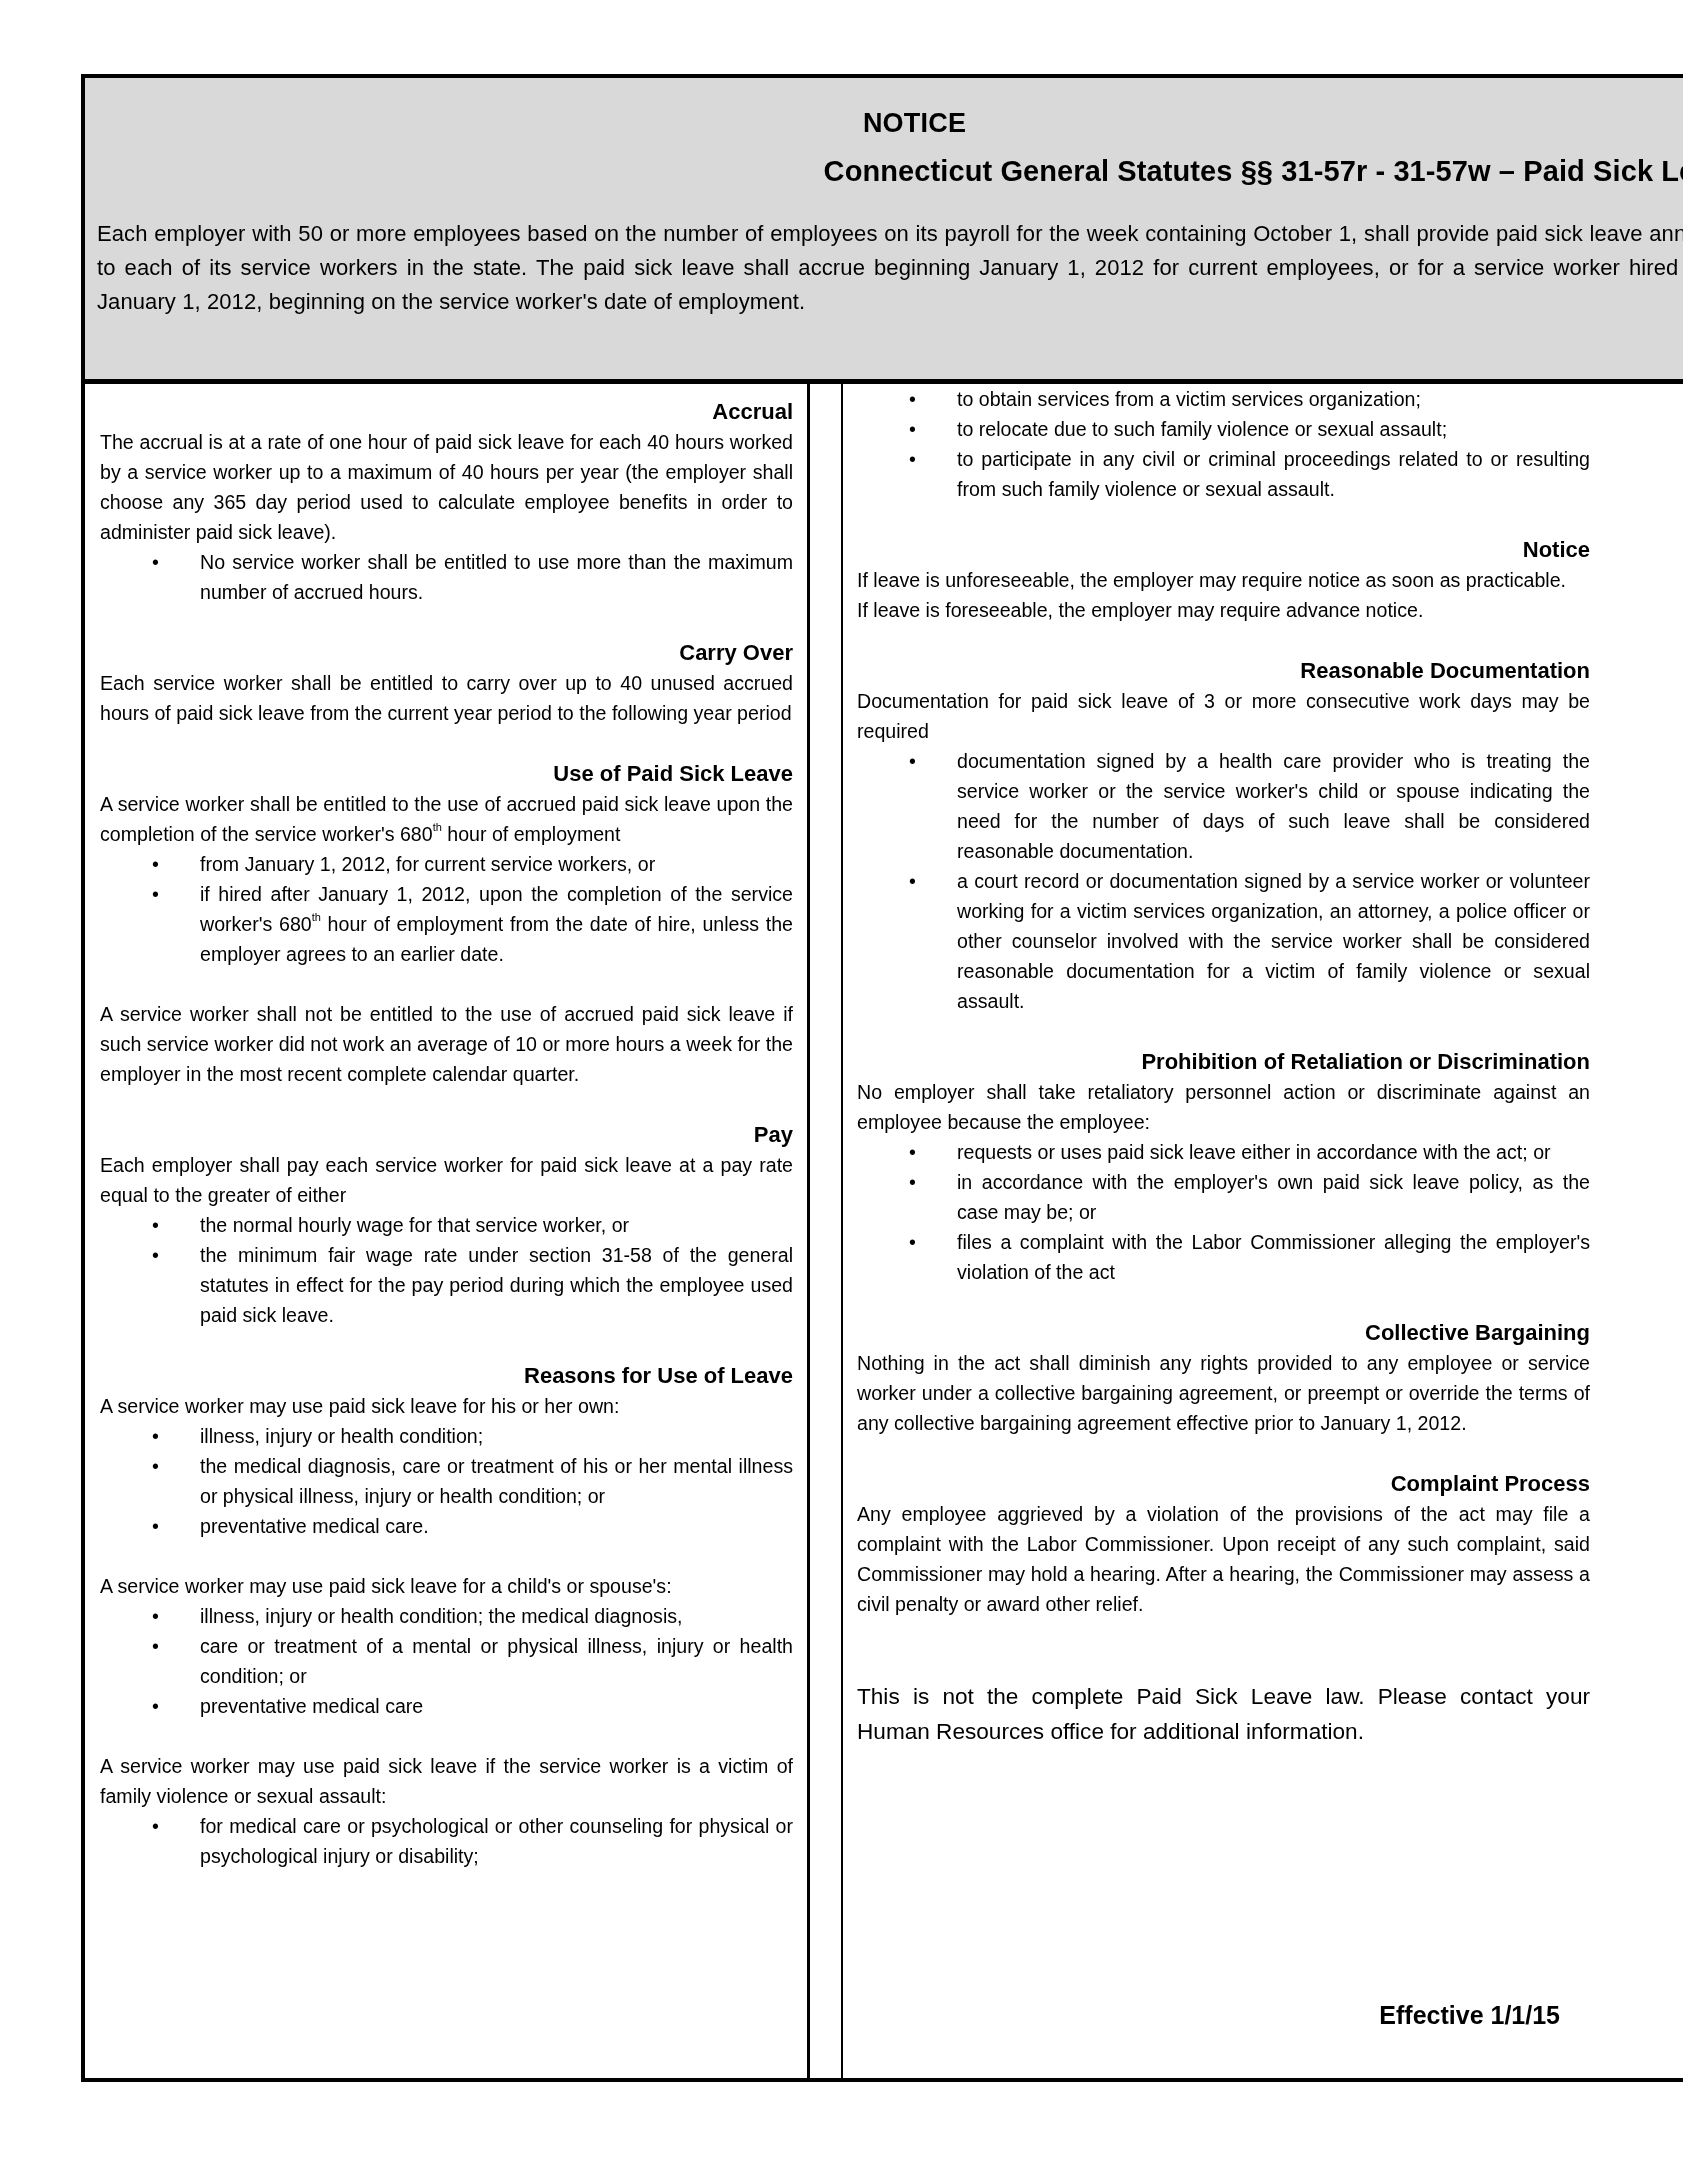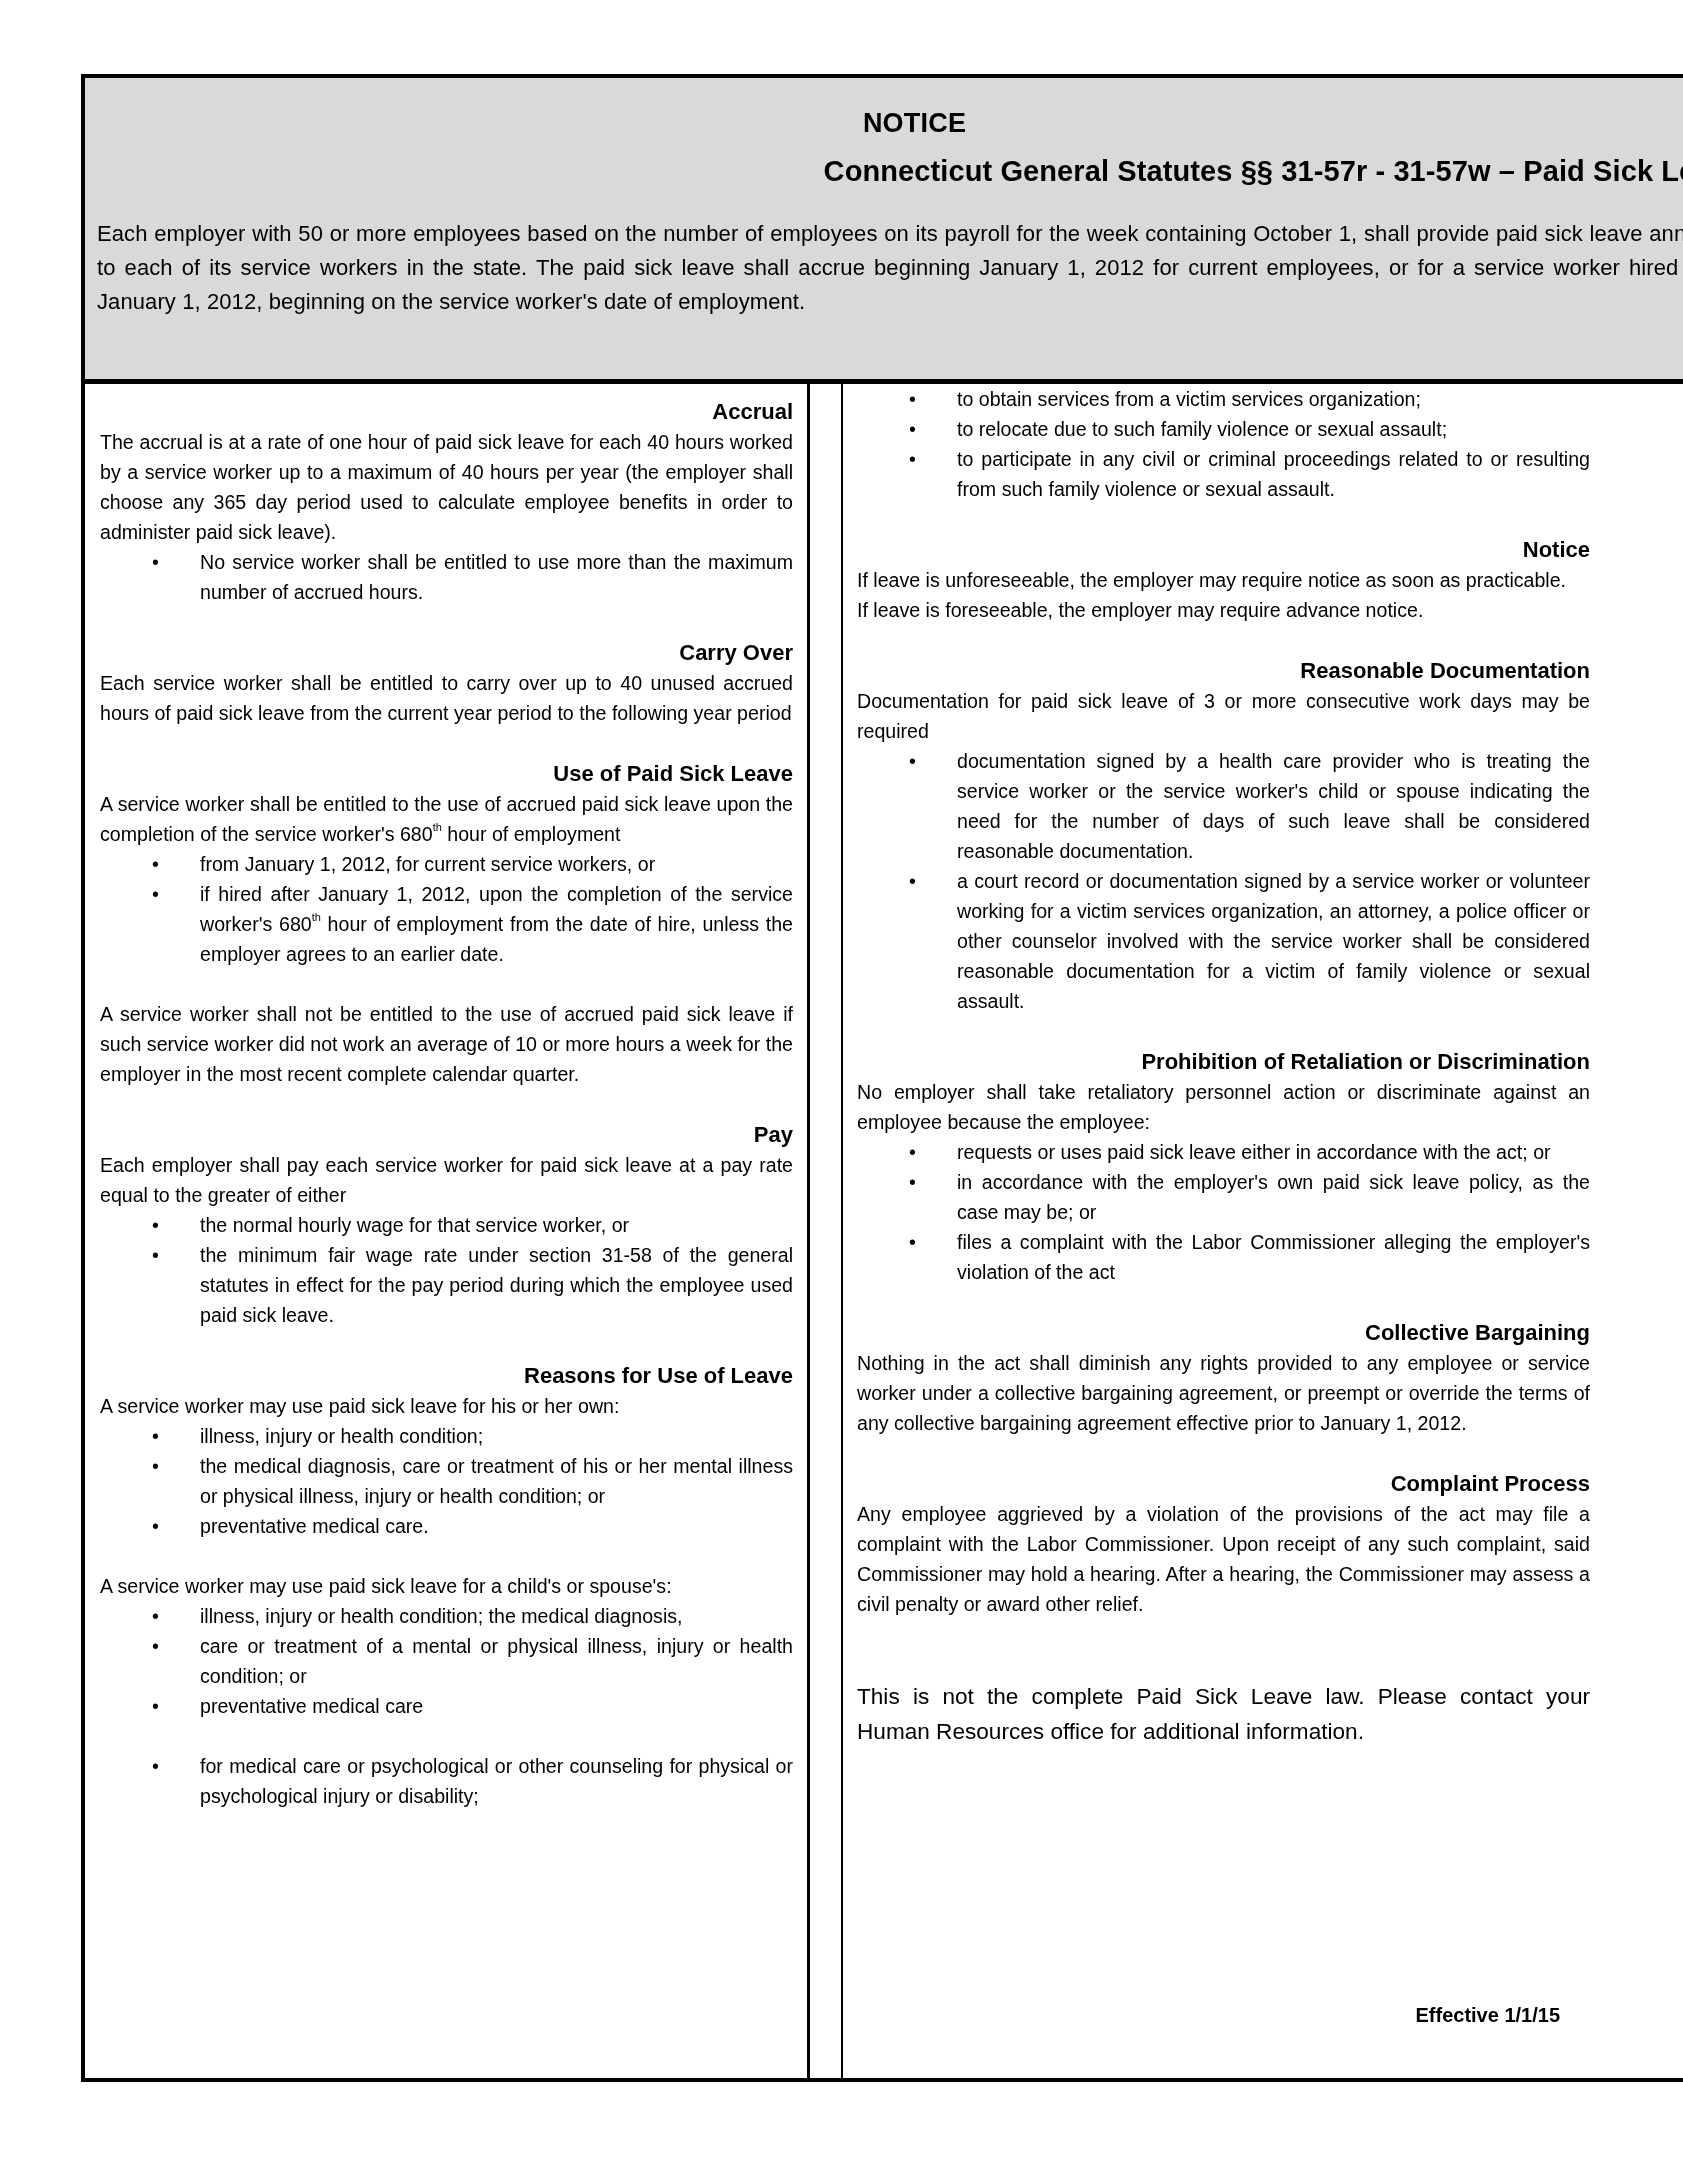--- a/index.html
+++ b/index.html
@@ -16,21 +16,21 @@
   .col-right { left:772px; width:733px; }
   .col-inner { padding-top:16px; }
   h2 { margin:0; font-size:22px; line-height:31px; font-weight:bold;text-align:right; }
   p { margin:0; text-align:justify; }
   ul { list-style:none; margin:0; padding:0; }
   li { position:relative; padding-left:100px; text-align:justify; }
   li .bul { position:absolute; left:52px; top:0; }
   .gap { height:30px; }
   sup { font-size:11px; line-height:0; vertical-align:10px; }
   .closing { font-weight:normal; font-size:22.6px; line-height:35px; text-align:justify; }
-  .effective { position:absolute; bottom:48px; right:30px; font-weight:bold; font-size:20px; line-height:30px; }
+  .effective { position:absolute; bottom:48px; right:30px; font-weight:bold; font-size:25px; line-height:30px; }
 </style>
 </head>
 <body>
 
 <div class="frame">
   <div class="header">
     <div class="notice">NOTICE</div>
     <div class="statute">Connecticut General Statutes §§ 31-57r - 31-57w – Paid Sick Leave</div>
     <div class="intro">Each employer with 50 or more employees based on the number of employees on its payroll for the week containing October 1, shall provide paid sick leave annually to each of its service workers in the state. The paid sick leave shall accrue beginning January 1, 2012 for current employees, or for a service worker hired after January 1, 2012, beginning on the service worker's date of employment.</div>
   </div>
@@ -86,20 +86,21 @@
           <li><span class="bul">•</span><span>preventative medical care.</span></li>
         </ul>
         <div class="gap"></div>
         <p>A service worker may use paid sick leave for a child's or spouse's:</p>
         <ul>
           <li><span class="bul">•</span><span>illness, injury or health condition; the medical diagnosis,</span></li>
           <li><span class="bul">•</span><span>care or treatment of a mental or physical illness, injury or health condition; or</span></li>
           <li><span class="bul">•</span><span>preventative medical care</span></li>
         </ul>
         <div class="gap"></div>
+        <p>A service worker may use paid sick leave if the service worker is a victim of family violence or sexual assault:</p>
         <ul>
           <li><span class="bul">•</span><span>for medical care or psychological or other counseling for physical or psychological injury or disability;</span></li>
         </ul>
       </section>
     </div>
   </div>
 
   <div class="col col-right">
     <div class="col-inner" style="padding-top:4px;">
       <ul>

